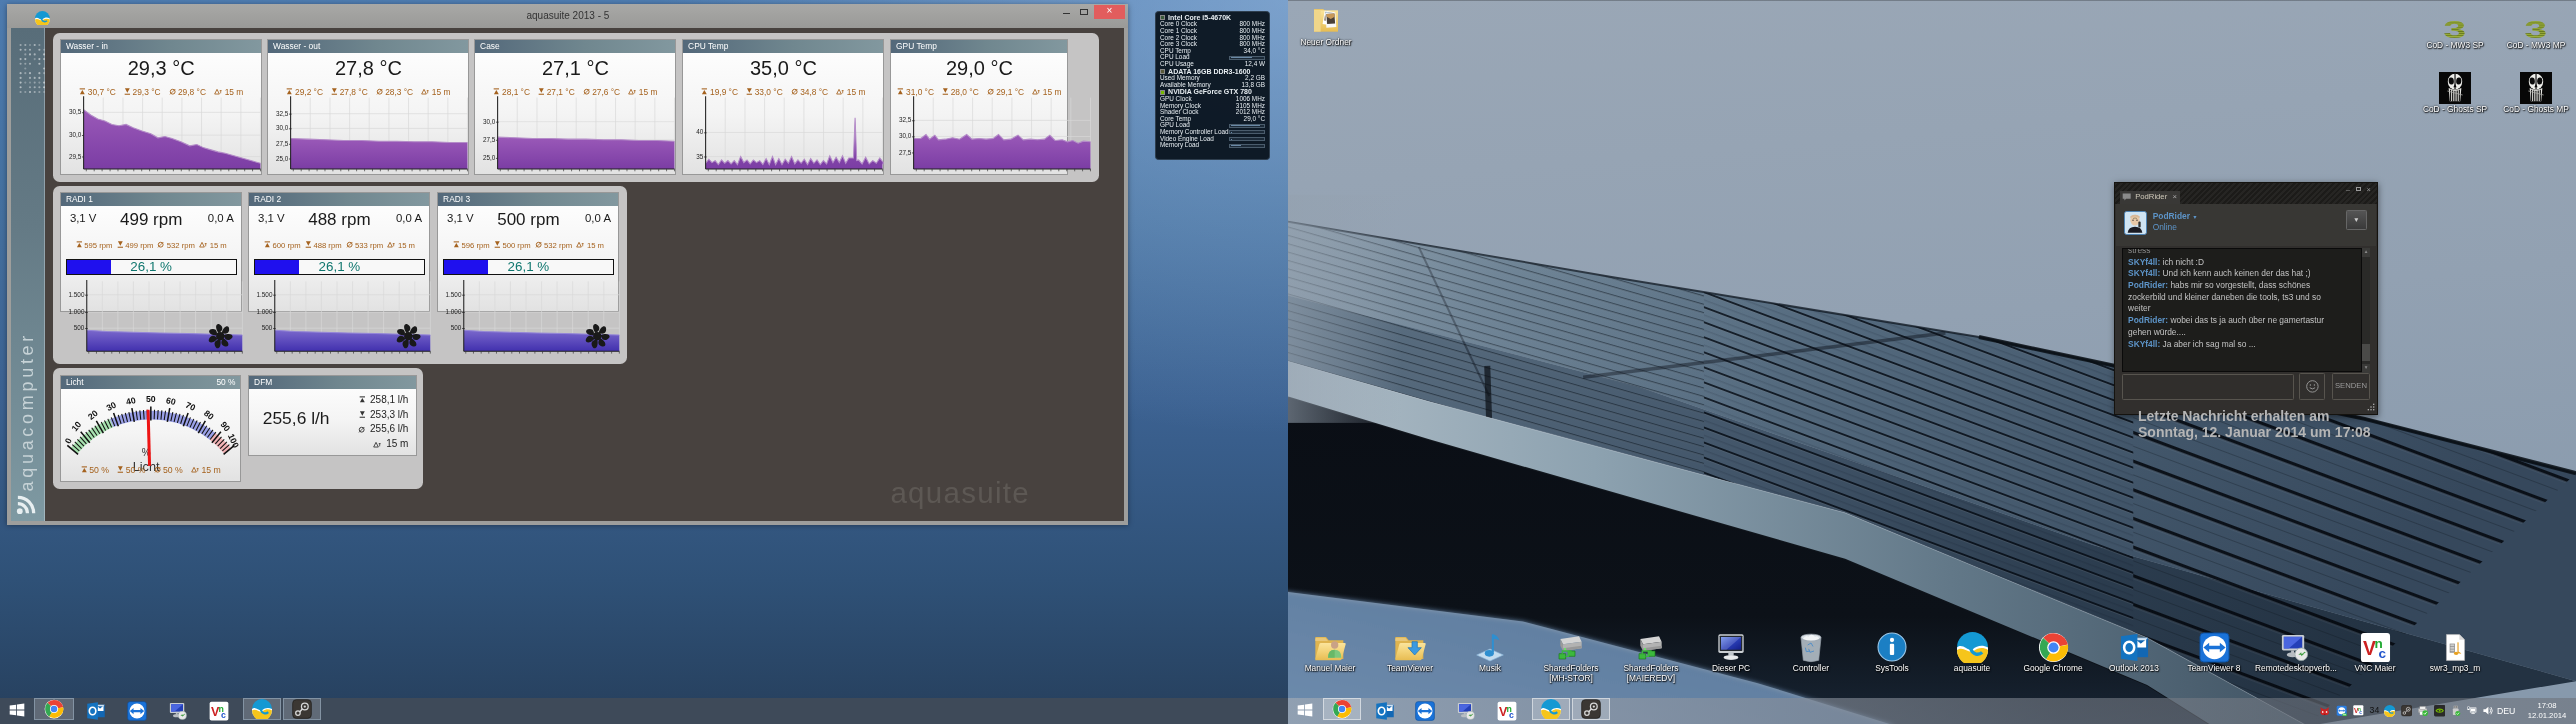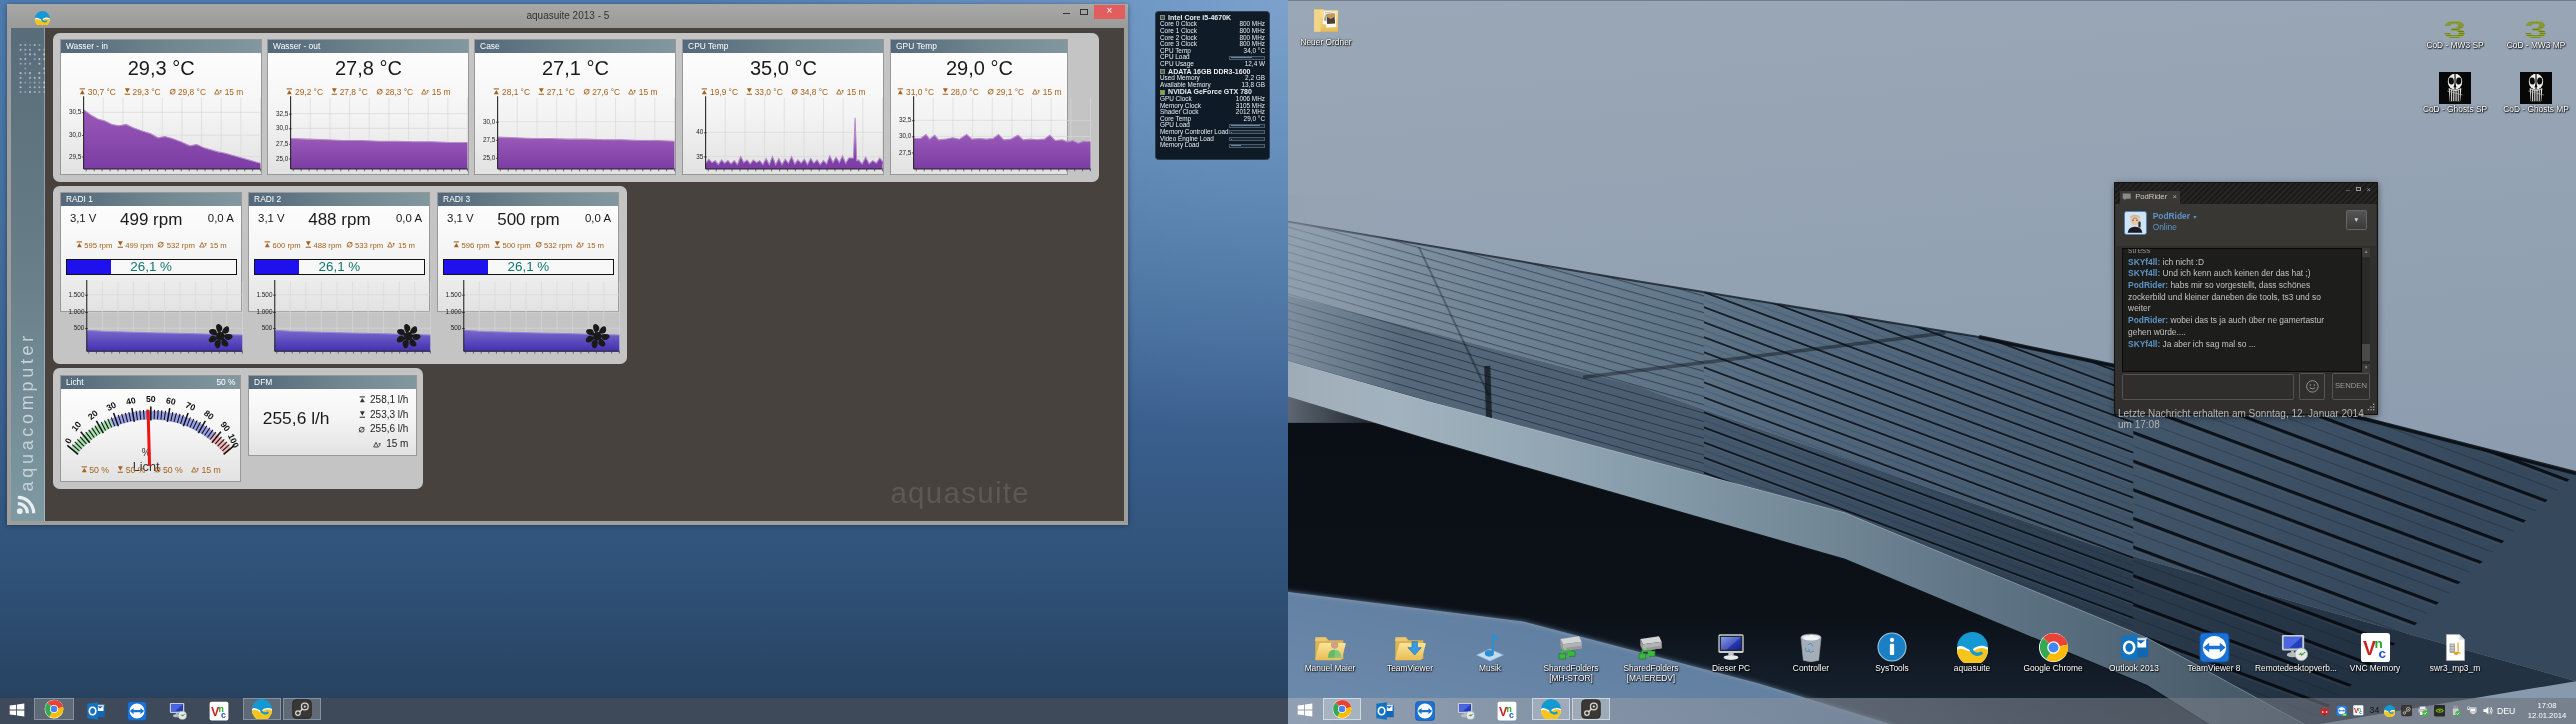--- a/index.html
+++ b/index.html
@@ -76,21 +76,21 @@
 #chlog b{color:#5d94c8;font-weight:bold}
 #chlog .gr{color:#8a8a8a;margin-top:-5.4px}
 #chscroll{position:absolute;right:6.7px;top:65px;width:8.7px;height:125px;background:#2a2a28}
 .cha{position:absolute;left:0;top:0;width:8.7px;height:8.7px;background:#3a3a38;color:#888;font-size:4.7px;text-align:center;line-height:8.7px}
 #chthumb{position:absolute;left:0;bottom:12px;width:8.7px;height:17.4px;background:#4a4a48;
  background-image:radial-gradient(#777 20%,transparent 21%);background-size:2px 2px;background-position:center}
 #chinput{position:absolute;left:6.7px;top:191px;width:172px;height:25.5px;background:#302e2c;border:0.7px solid #57544e;border-radius:1.3px}
 #chemoji{position:absolute;left:184px;top:190px;width:26px;height:27px;border:0.7px solid #57544e;border-radius:1.3px;text-align:center;padding-top:4.7px}
 #chsend{position:absolute;left:217px;top:190px;width:38px;height:27px;border:0.7px solid #57544e;border-radius:1.3px;
  color:#9a9a9a;font-size:7.7px;text-align:center;line-height:24px}
-#chstatus{position:absolute;left:3px;top:225px;font-size:10px;color:#b5b5b5;font-weight:normal}
+#chstatus{position:absolute;left:23px;top:225px;font-size:14px;color:#b5b5b5;font-weight:bold}
 #chgrip{position:absolute;right:1.3px;bottom:0.7px}
 
 #tbL{position:absolute;left:0;top:698px;width:1288px;height:26px;background:#3e4a59}
 #tbR{position:absolute;left:1288px;top:698px;width:1288px;height:26px;
  background:linear-gradient(90deg,rgba(158,168,180,0.72) 0%,rgba(140,148,160,0.66) 30%,rgba(120,126,136,0.60) 60%,rgba(108,112,120,0.58) 100%)}
 .tbi{position:absolute;top:3.4px;height:20px}
 .tbbox{position:absolute;height:21.5px;background:rgba(255,255,255,0.22);border:0.7px solid rgba(255,255,255,0.5);
  display:flex;align-items:center;justify-content:center}
 #tbL .tbbox{background:rgba(255,255,255,0.18);border-color:rgba(160,180,200,0.55)}
 .tri{position:absolute;top:7.4px}
@@ -1283,21 +1283,21 @@
     </div>
     <div class="dico" style="left:2338px;top:631px;width:74px">
 <div class="dimg">
         <svg width="31" height="31" viewBox="0 0 32 32">
           <rect x="1" y="1" width="30" height="30" rx="3" fill="#fff"></rect>
           <text x="3" y="24" font-family="Liberation Sans" font-weight="bold" font-size="20" fill="#cc2222">V</text>
           <text x="15" y="17" font-family="Liberation Sans" font-weight="bold" font-size="14" fill="#22aa33">n</text>
           <text x="19" y="27" font-family="Liberation Sans" font-weight="bold" font-size="14" fill="#2255cc">c</text>
         </svg>
       </div>
-      <div class="dlab">VNC Memory</div>
+      <div class="dlab">VNC Maier</div>
     </div>
     <div class="dico" style="left:2418px;top:631px;width:74px">
 <div class="dimg">
         <svg width="31" height="31" viewBox="0 0 48 48">
           <path d="M10,4 h20 l8,8 v32 H10 Z" fill="#fff" stroke="#b8b8b8"></path>
           <path d="M30,4 l8,8 h-8 Z" fill="#d8d8d8"></path>
           <rect x="15" y="18" width="8" height="14" fill="#888"></rect>
           <rect x="16" y="19" width="6" height="3" fill="#ccc"></rect>
           <rect x="16" y="23" width="6" height="3" fill="#ccc"></rect>
           <rect x="16" y="27" width="6" height="3" fill="#ccc"></rect>

